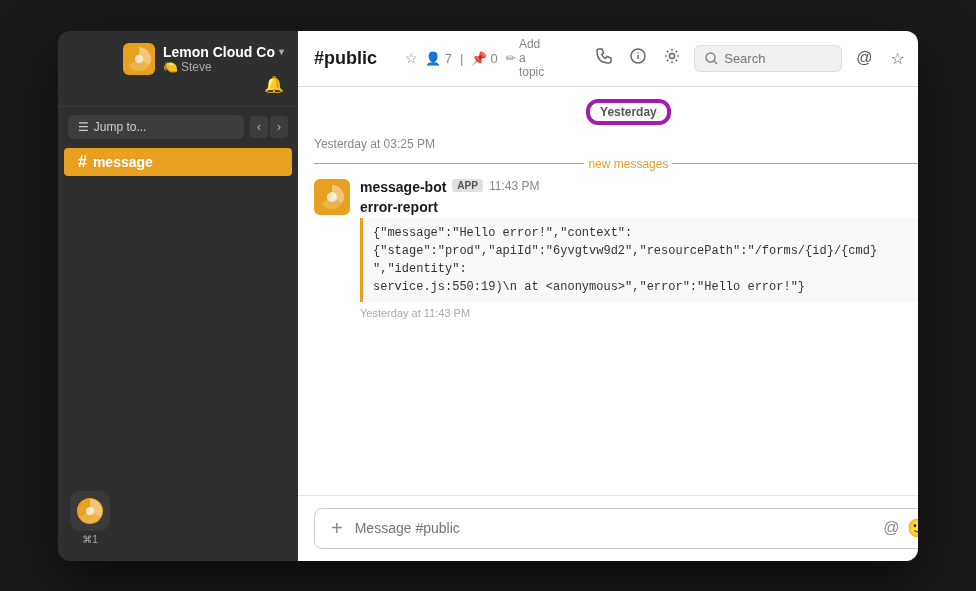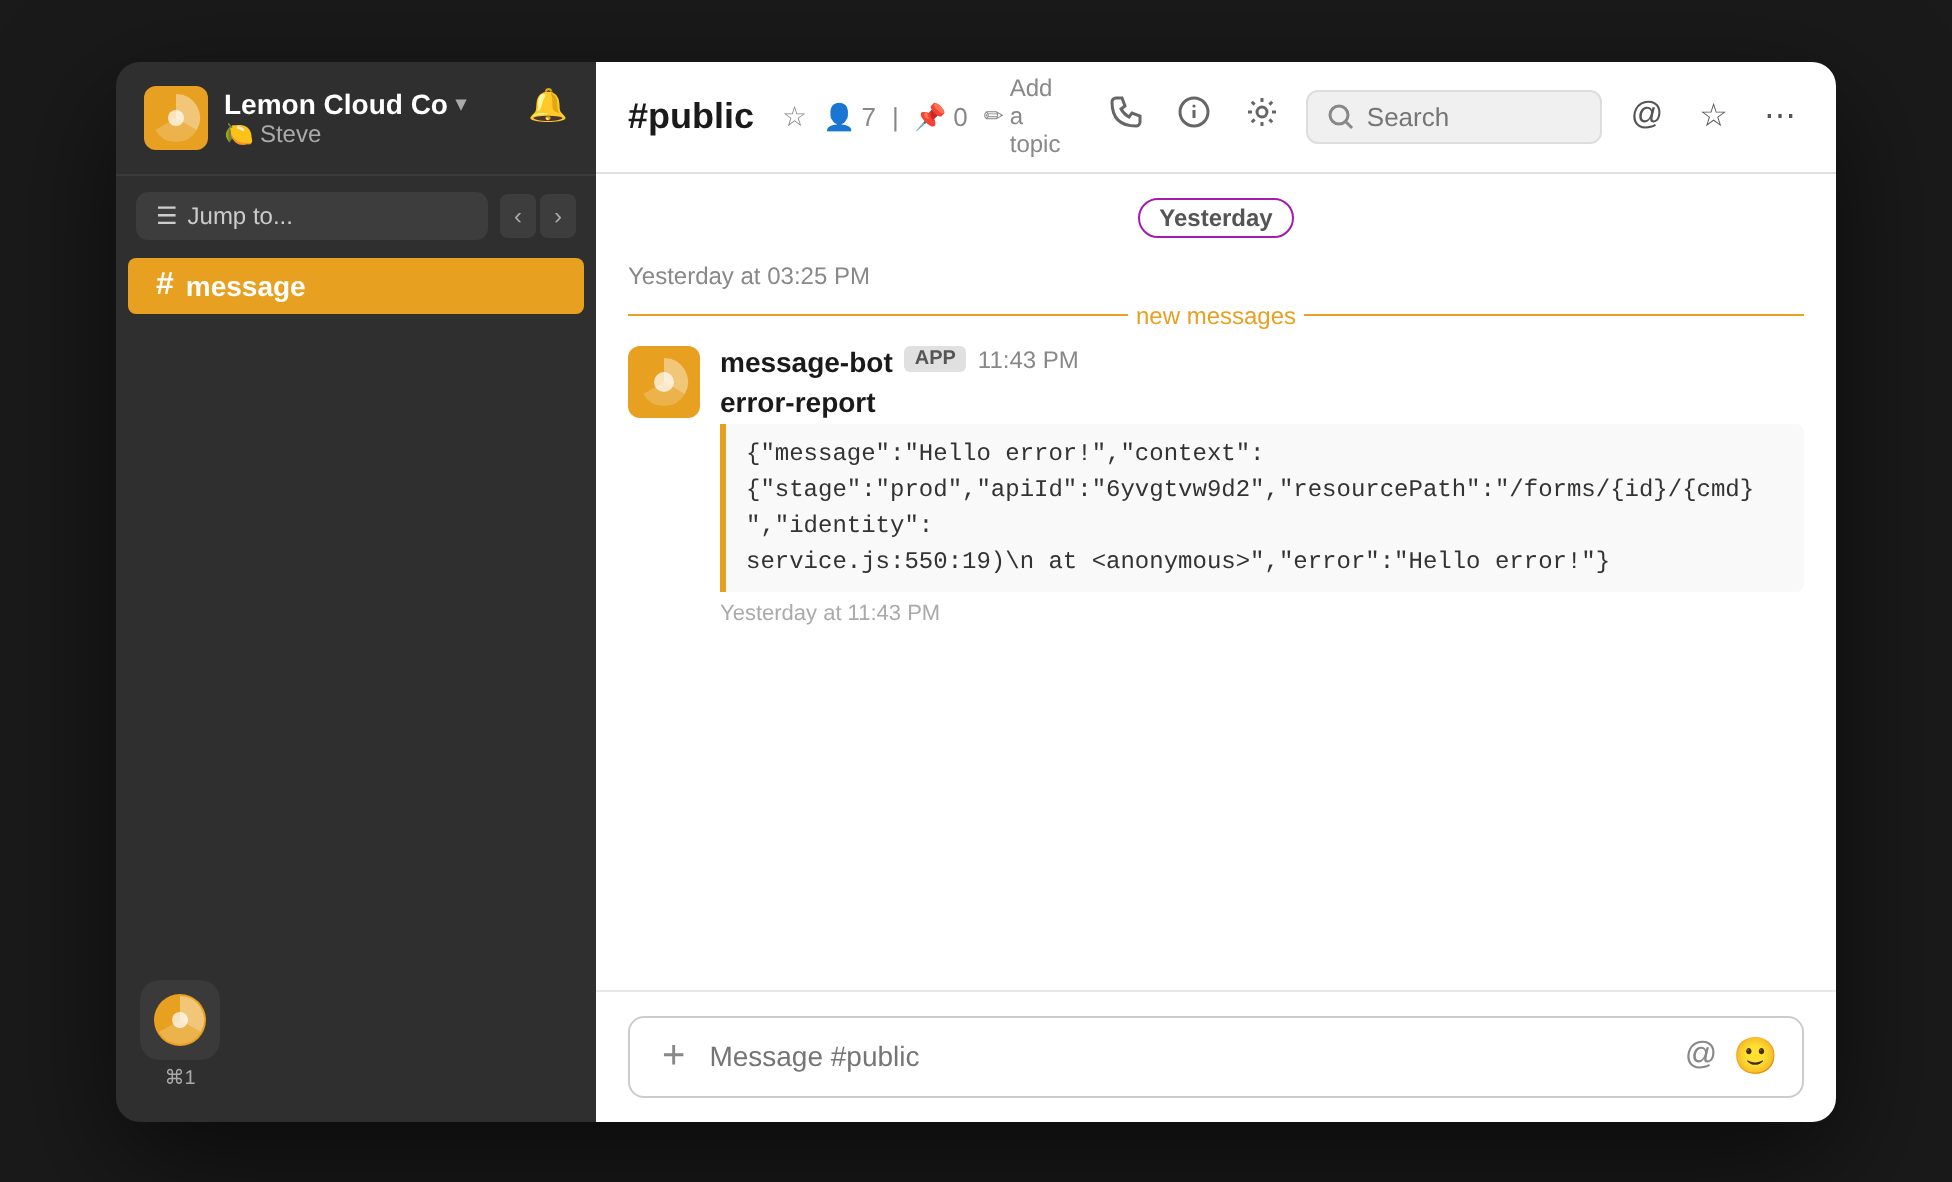--- a/index.html
+++ b/index.html
@@ -25,23 +25,24 @@
     .sidebar {
       width: 240px;
       background: #2f2f2f;
       display: flex;
       flex-direction: column;
       flex-shrink: 0;
     }
     .sidebar-header {
       padding: 12px 14px;
       display: flex;
-      align-items: flex-start;
+      align-items: flex-end;
       justify-content: space-between;
       border-bottom: 1px solid #3a3a3a;
+      flex-direction: column;
     }
     .workspace-info {
       display: flex;
       align-items: center;
       gap: 8px;
     }
     .workspace-logo {
       width: 32px;
       height: 32px;
       border-radius: 6px;
@@ -165,21 +166,21 @@
       background: #ffffff;
       display: flex;
       flex-direction: column;
     }
     .channel-header {
       display: flex;
       align-items: center;
       padding: 0 16px;
       height: 56px;
       border-bottom: 1px solid #e0e0e0;
-      gap: 10px;
+      gap: 24px;
     }
     .channel-title {
       font-size: 18px;
       font-weight: 700;
       color: #1a1a1a;
     }
     .header-actions-left {
       display: flex;
       align-items: center;
       gap: 8px;
@@ -250,21 +251,21 @@
       align-items: center;
       justify-content: center;
       padding: 12px 16px;
     }
     .day-label {
       background: #fff;
       padding: 2px 10px;
       font-size: 12px;
       font-weight: 600;
       color: #555;
-      border: 1px solid #a21caf;
+      border: 4px solid #a21caf;
       border-radius: 12px;
     }
     .new-messages-divider {
       display: flex;
       align-items: center;
       margin: 0 16px;
       gap: 4px;
     }
     .new-messages-line {
       flex: 1;

